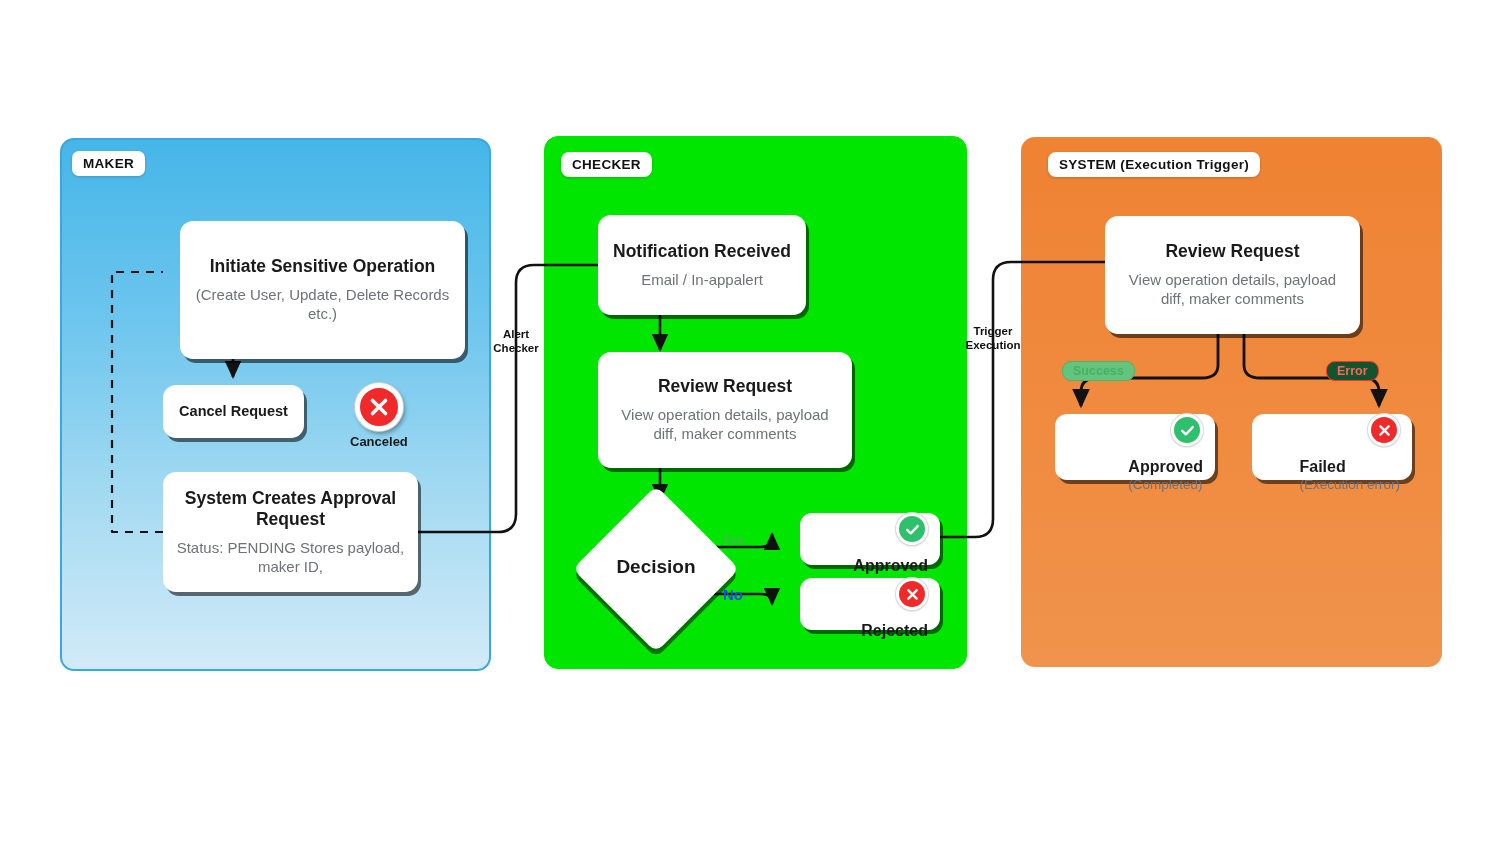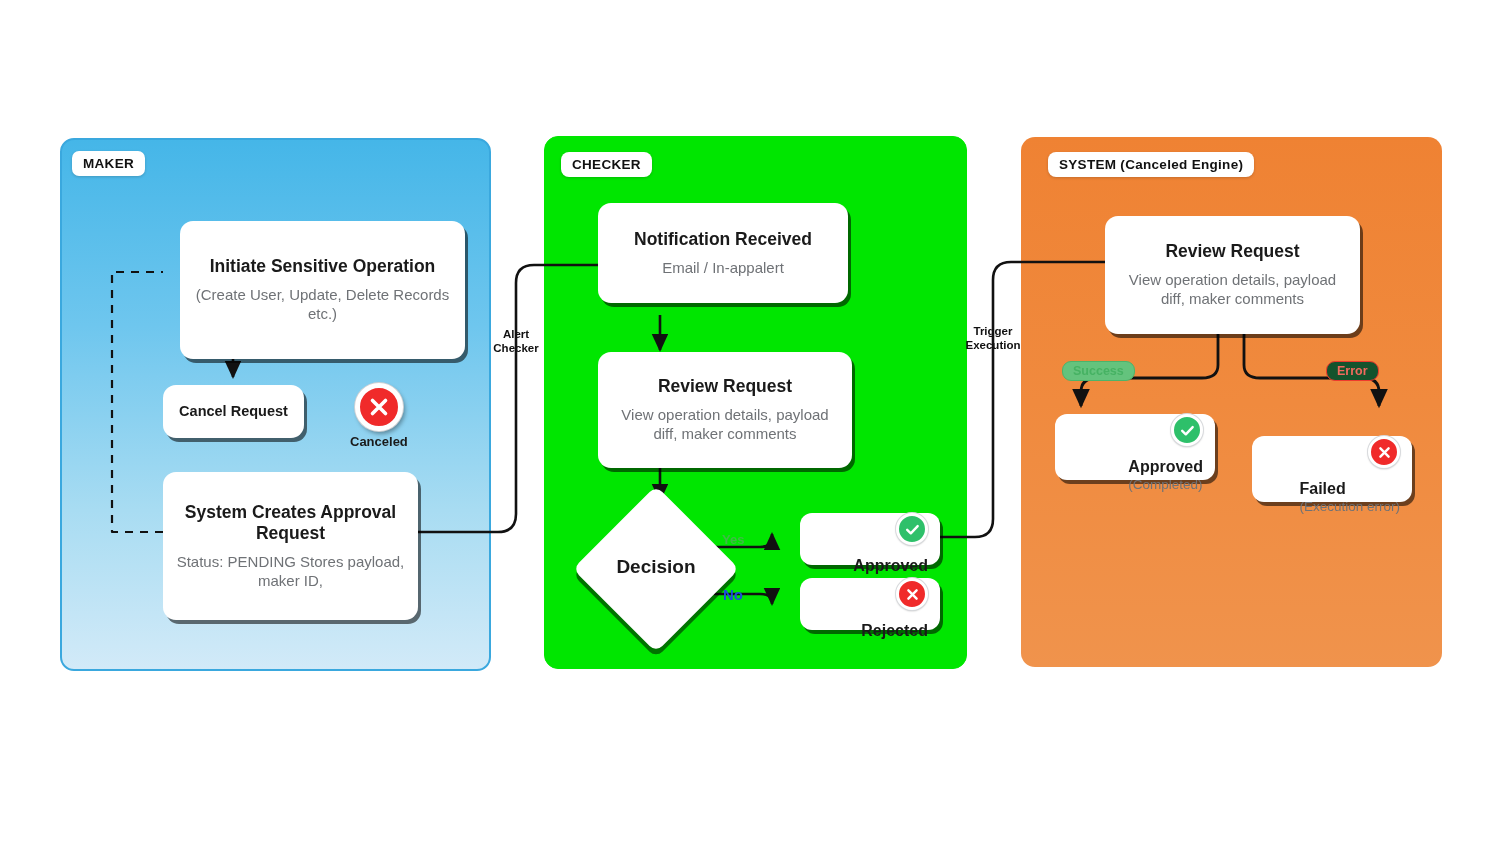--- a/index.html
+++ b/index.html
@@ -87,21 +87,21 @@
 <body>
 
 <div class="canvas">
 
   <div class="lane lane-maker"></div>
   <div class="lane lane-checker"></div>
   <div class="lane lane-system"></div>
 
   <div class="lane-title" style="left:72px;top:151px;border-radius:7px;">MAKER</div>
   <div class="lane-title" style="left:561px;top:152px;">CHECKER</div>
-  <div class="lane-title" style="left:1048px;top:152px;">SYSTEM (Canceled Engine)</div>
+  <div class="lane-title" style="left:1048px;top:152px;">SYSTEM (Execution Trigger)</div>
 
   <svg class="wires">
     <defs>
       <marker id="ah" markerWidth="9" markerHeight="9" refX="6.2" refY="3.2" orient="auto" markerUnits="strokeWidth">
         <path d="M0,0 L7,3.2 L0,6.4 z" fill="#111"></path>
       </marker>
     </defs>
 
     <path d="M233,358 L233,377" stroke="#111" stroke-width="2.6" fill="none" marker-end="url(#ah)"></path>
 
@@ -135,26 +135,26 @@
 
   <div class="terminator" style="left:350px;top:383px;">
     <div class="big">
       <svg viewBox="0 0 24 24" aria-hidden="true">
         <path d="M5.5 5.5 L18.5 18.5 M18.5 5.5 L5.5 18.5" stroke="#ffffff" stroke-width="3.6" stroke-linecap="round"></path>
       </svg>
     </div>
     <div class="lbl">Canceled</div>
   </div>
 
-  <div class="node" style="left:163px;top:472px;width:255px;height:148px;">
+  <div class="node" style="left:163px;top:472px;width:255px;height:120px;">
     <div class="t">System Creates Approval Request</div>
     <div class="s">Status: PENDING Stores payload, maker ID,</div>
   </div>
 
-  <div class="node" style="left:598px;top:203px;width:250px;height:100px;">
+  <div class="node" style="left:598px;top:215px;width:208px;height:100px;">
     <div class="t">Notification Received</div>
     <div class="s">Email / In-appalert</div>
   </div>
 
   <div class="node" style="left:598px;top:352px;width:254px;height:116px;">
     <div class="t">Review Request</div>
     <div class="s">View operation details, payload diff, maker comments</div>
   </div>
 
   <div class="diamond" style="left:597px;top:510px;"></div>
@@ -198,21 +198,21 @@
       <svg viewBox="0 0 24 24" aria-hidden="true">
         <path d="M4.5 12.4 L9.6 17.4 L19.3 7.2" stroke="#ffffff" stroke-width="3.4" fill="none" stroke-linecap="round" stroke-linejoin="round"></path>
       </svg>
     </span>
     <span class="txtwrap centered">
       <span class="ttl">Approved</span>
       <span class="sub">(Completed)</span>
     </span>
   </div>
 
-  <div class="chip" style="left:1252px;top:436px;width:160px;height:66px;">
+  <div class="chip" style="left:1252px;top:414px;width:160px;height:66px;">
     <span class="sicon bad">
       <svg viewBox="0 0 24 24" aria-hidden="true">
         <path d="M6.2 6.2 L17.8 17.8 M17.8 6.2 L6.2 17.8" stroke="#ffffff" stroke-width="3.4" stroke-linecap="round"></path>
       </svg>
     </span>
     <span class="txtwrap centered">
       <span class="ttl">Failed</span>
       <span class="sub">(Execution error)</span>
     </span>
   </div>

